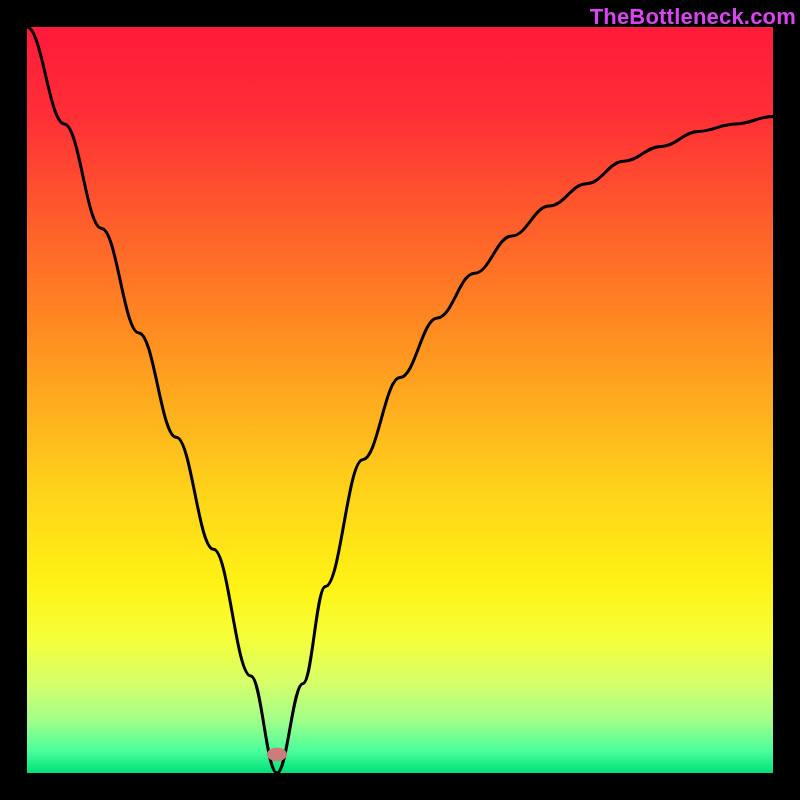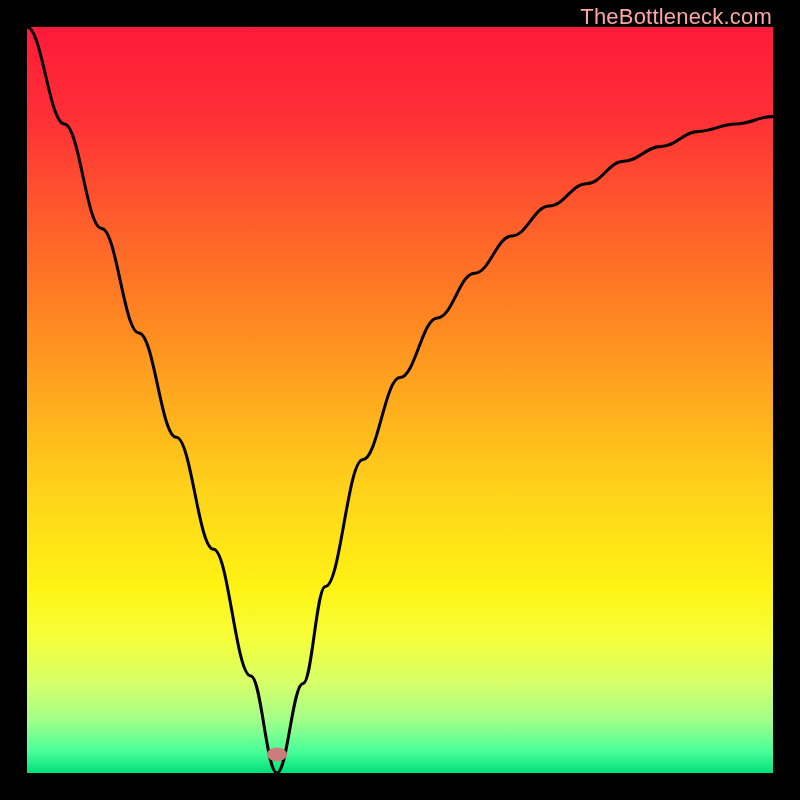--- a/index.html
+++ b/index.html
@@ -13,24 +13,24 @@
   }
   .stage {
     position: relative;
     width: 800px;
     height: 800px;
     background: #000;
   }
   .watermark {
     position: absolute;
     top: 4px;
-    right: 28px;
-    color: #fca5a5;
+    right: 4px;
+    color: #d946ef;
     font-size: 22px;
-    font-weight: 400;
+    font-weight: 700;
     letter-spacing: 0.2px;
     z-index: 5;
   }
   .plot-wrap {
     position: absolute;
     left: 27px;
     top: 27px;
     width: 746px;
     height: 746px;
   }

